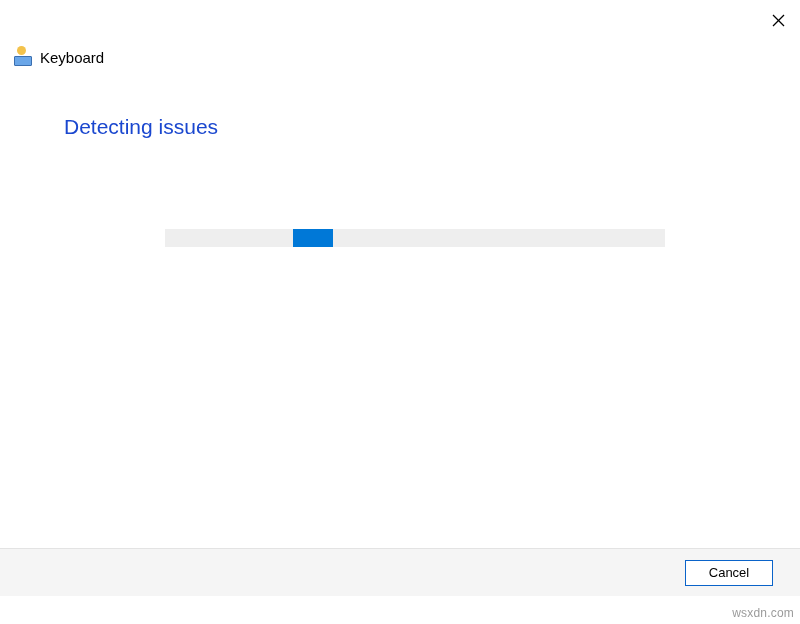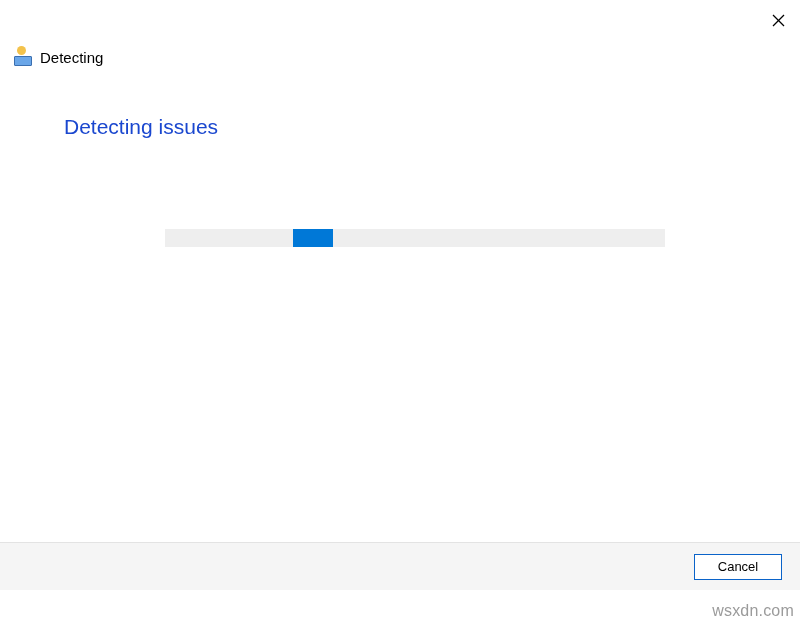--- a/index.html
+++ b/index.html
@@ -86,65 +86,65 @@
     }
     .progress-indicator {
       position: absolute;
       top: 0;
       height: 100%;
       background: #0078d7;
     }
     .footer-bar {
       position: absolute;
       left: 0;
-      bottom: 34px;
+      bottom: 28px;
       width: 800px;
       height: 48px;
       background: #f5f5f5;
       border-top: 1px solid #e3e3e3;
       display: flex;
       align-items: center;
       justify-content: flex-end;
-      padding-right: 18px;
+      padding-right: 27px;
     }
     .btn {
       min-width: 88px;
       height: 26px;
       background: #ffffff;
       border: 1px solid #0a63c9;
       color: #000;
       font-size: 13px;
       cursor: pointer;
       padding: 0 14px;
     }
     .watermark {
       position: absolute;
       right: 6px;
       bottom: 4px;
-      font-size: 16px;
+      font-size: 12px;
       color: #9b9b9b;
       letter-spacing: 0.2px;
     }
   </style>
 </head>
 <body>
 
 <div class="close-x">
   <svg viewBox="0 0 13 13">
     <line x1="1" y1="1" x2="12" y2="12"></line>
     <line x1="12" y1="1" x2="1" y2="12"></line>
   </svg>
 </div>
 
 <div class="header">
   <div class="kb-icon">
     <div class="kb-sun"></div>
     <div class="kb-body"></div>
   </div>
-  <div class="header-title">Detecting</div>
+  <div class="header-title">Keyboard</div>
 </div>
 
 <div class="main-heading">Detecting issues</div>
 
 <div class="progress-track">
   <div class="progress-indicator" id="prog-ind" style="left: 25.6%; width: 8%;"></div>
 </div>
 
 <div class="footer-bar">
   <button class="btn">Cancel</button>

